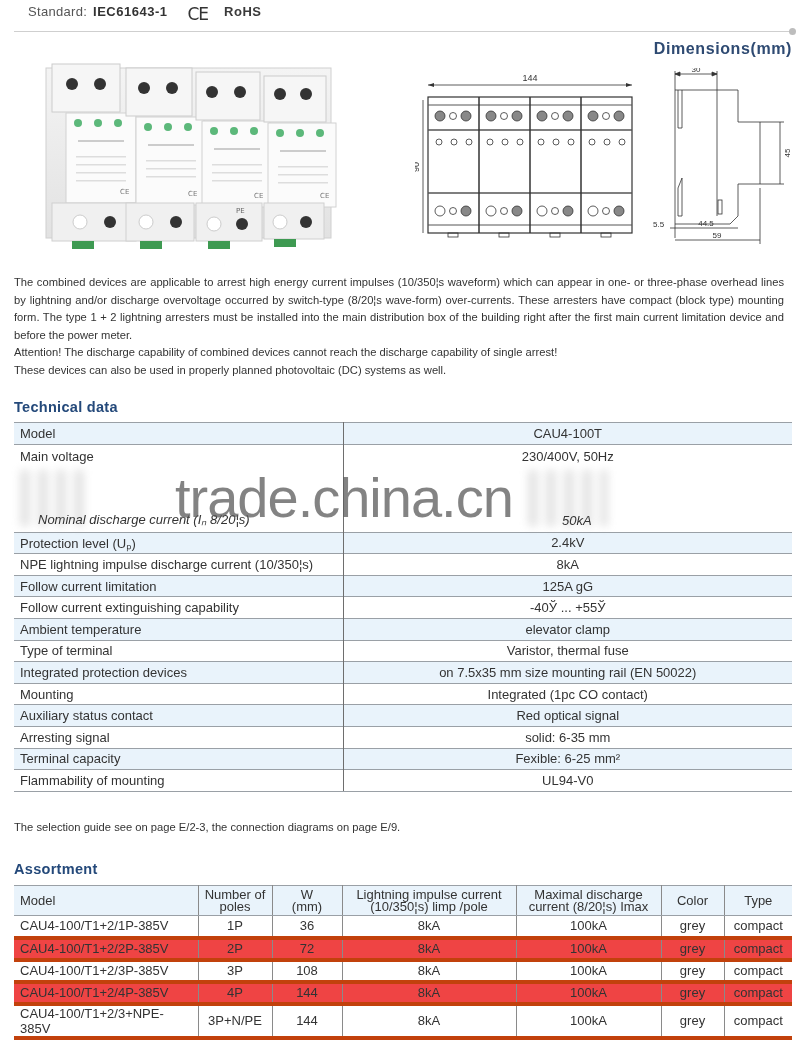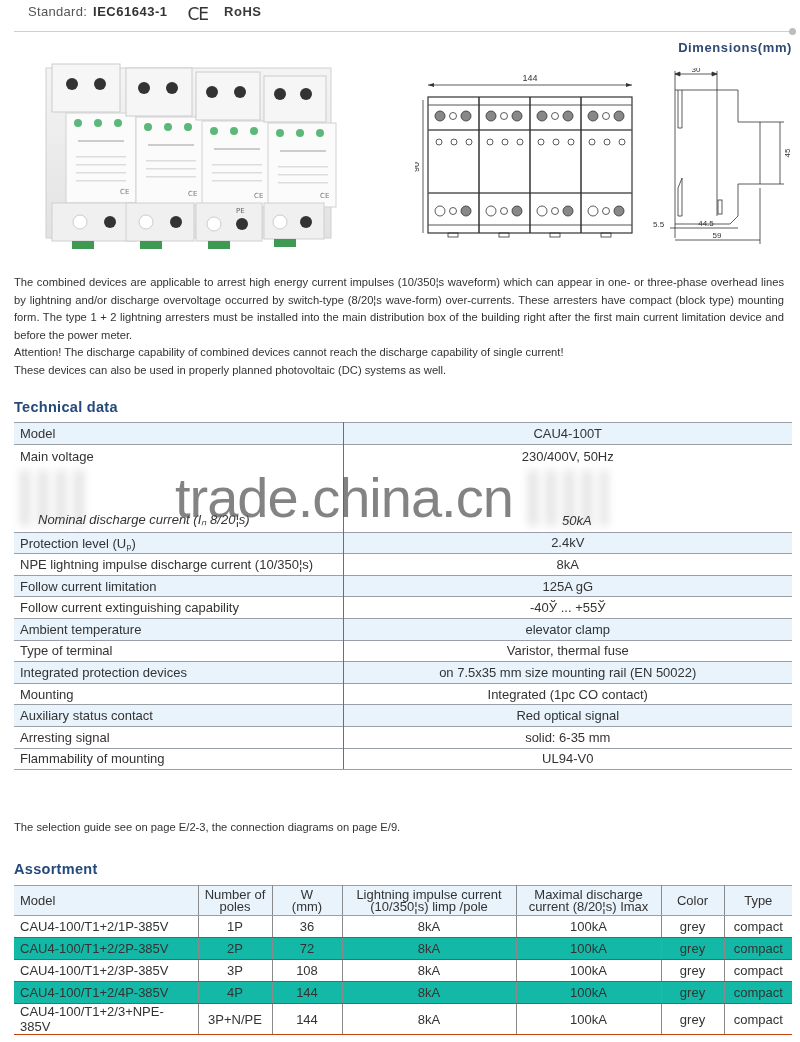--- a/index.html
+++ b/index.html
@@ -8,21 +8,21 @@
 
     .header { position: absolute; left: 28px; top: 4px; height: 24px; display: flex; align-items: flex-start; gap: 6px; font-size: 13px; color: #555; }
     .header .std-label { letter-spacing: 0.3px; }
     .header .std-value { font-weight: bold; color: #333; letter-spacing: 0.5px; }
     .header .ce { font-size: 17px; margin-left: 14px; color: #333; letter-spacing: -1px; font-family: "DejaVu Sans", sans-serif; }
     .header .rohs { font-size: 13px; font-weight: 700; color: #3a3a3a; margin-left: 10px; letter-spacing: 0.5px; }
 
     .rule { position: absolute; left: 14px; top: 31px; width: 778px; height: 1px; background: #cfcfcf; }
     .rule-dot { position: absolute; left: 789px; top: 28px; width: 7px; height: 7px; border-radius: 50%; background: #bdbdbd; }
 
-    .dim-title { position: absolute; right: 8px; top: 40px; font-size: 13px; font-weight: bold; color: #2e4a72; letter-spacing: 0.6px; }
+    .dim-title { position: absolute; right: 8px; top: 40px; font-size: 16px; font-weight: bold; color: #2e4a72; letter-spacing: 0.6px; }
 
     .photo { position: absolute; left: 38px; top: 60px; width: 310px; height: 196px; }
     .drawing-front { position: absolute; left: 415px; top: 75px; width: 225px; height: 165px; }
     .drawing-side { position: absolute; left: 650px; top: 68px; width: 145px; height: 180px; }
 
     .intro { position: absolute; left: 14px; top: 274px; width: 770px; font-size: 11.2px; line-height: 17.6px; color: #333; text-align: justify; }
     .intro p { margin: 0; }
 
     .section-title { position: absolute; left: 14px; font-size: 14.5px; font-weight: bold; color: #24497a; letter-spacing: 0.3px; }
 
@@ -41,23 +41,23 @@
 
     .watermark { position: absolute; left: 175px; top: 465px; font-size: 56px; color: rgba(90,90,90,0.75); letter-spacing: -1px; font-family: "Liberation Sans", sans-serif; pointer-events: none; }
 
     .footnote { position: absolute; left: 14px; top: 821px; font-size: 11.2px; color: #333; }
 
     .assort-table { position: absolute; left: 14px; top: 885px; width: 778px; }
     .assort-table th, .assort-table td { border-right: 1px solid #8a8a8a; text-align: center; padding: 0 4px; }
     .assort-table th:last-child, .assort-table td:last-child { border-right: none; }
     .assort-table th { font-weight: normal; background: #e9f3fb; height: 30px; line-height: 12px; border-top: 1px solid #9aa0a6; border-bottom: 1px solid #9aa0a6; }
     .assort-table th.model { text-align: left; padding-left: 6px; }
-    .assort-table td { height: 22px; border-bottom: 1px solid #c2410c; }
+    .assort-table td { height: 22px; border-bottom: 4px solid #c2410c; }
     .assort-table td.model { text-align: left; padding-left: 6px; }
-    .assort-table tr.shade td { background: #14b8a6; }
+    .assort-table tr.shade td { background: #ef4444; }
   </style>
 </head>
 <body>
 
 <div class="header">
   <span class="std-label">Standard:</span>
   <span class="std-value">IEC61643-1</span>
   <span class="ce">CE</span>
   <span class="rohs">RoHS</span>
 </div>
@@ -235,21 +235,21 @@
   </g>
   <text x="46" y="4" font-size="8" fill="#333" text-anchor="middle" font-family="Liberation Sans, sans-serif">30</text>
   <text x="140" y="85" font-size="8" fill="#333" text-anchor="middle" font-family="Liberation Sans, sans-serif" transform="rotate(-90 140 85)">45</text>
   <text x="3" y="159" font-size="8" fill="#333" font-family="Liberation Sans, sans-serif">5.5</text>
   <text x="56" y="158" font-size="8" fill="#333" text-anchor="middle" font-family="Liberation Sans, sans-serif">44.5</text>
   <text x="67" y="170" font-size="8" fill="#333" text-anchor="middle" font-family="Liberation Sans, sans-serif">59</text>
 </svg>
 
 <div class="intro">
   <p>The combined devices are applicable to arrest high energy current impulses (10/350¦s waveform) which can appear in one- or three-phase overhead lines by lightning and/or discharge overvoltage occurred by switch-type (8/20¦s wave-form) over-currents. These arresters have compact (block type) mounting form. The type 1 + 2 lightning arresters must be installed into the main distribution box of the building right after the first main current limitation device and before the power meter.</p>
-  <p>Attention! The discharge capability of combined devices cannot reach the discharge capability of single current!</p>
+  <p>Attention! The discharge capability of combined devices cannot reach the discharge capability of single arrest!</p>
   <p>These devices can also be used in properly planned photovoltaic (DC) systems as well.</p>
 </div>
 
 <div class="section-title" style="top:399px">Technical data</div>
 <table class="tech-table">
   <tbody>
     <tr class="shade">
       <td class="k">Model</td>
       <td class="v">CAU4-100T</td>
     </tr>
@@ -298,20 +298,24 @@
       <td class="v">Integrated (1pc CO contact)</td>
     </tr>
     <tr class="shade">
       <td class="k">Auxiliary status contact</td>
       <td class="v">Red optical signal</td>
     </tr>
     <tr>
       <td class="k">Arresting signal</td>
       <td class="v">solid: 6-35 mm</td>
     </tr>
+    <tr class="shade">
+      <td class="k">Terminal capacity</td>
+      <td class="v">Fexible: 6-25 mm²</td>
+    </tr>
     <tr>
       <td class="k">Flammability of mounting</td>
       <td class="v">UL94-V0</td>
     </tr>
   </tbody>
 </table>
 <div class="watermark">trade.china.cn</div>
 
 <div class="footnote">The selection guide see on page E/2-3, the connection diagrams on page E/9.</div>
 

